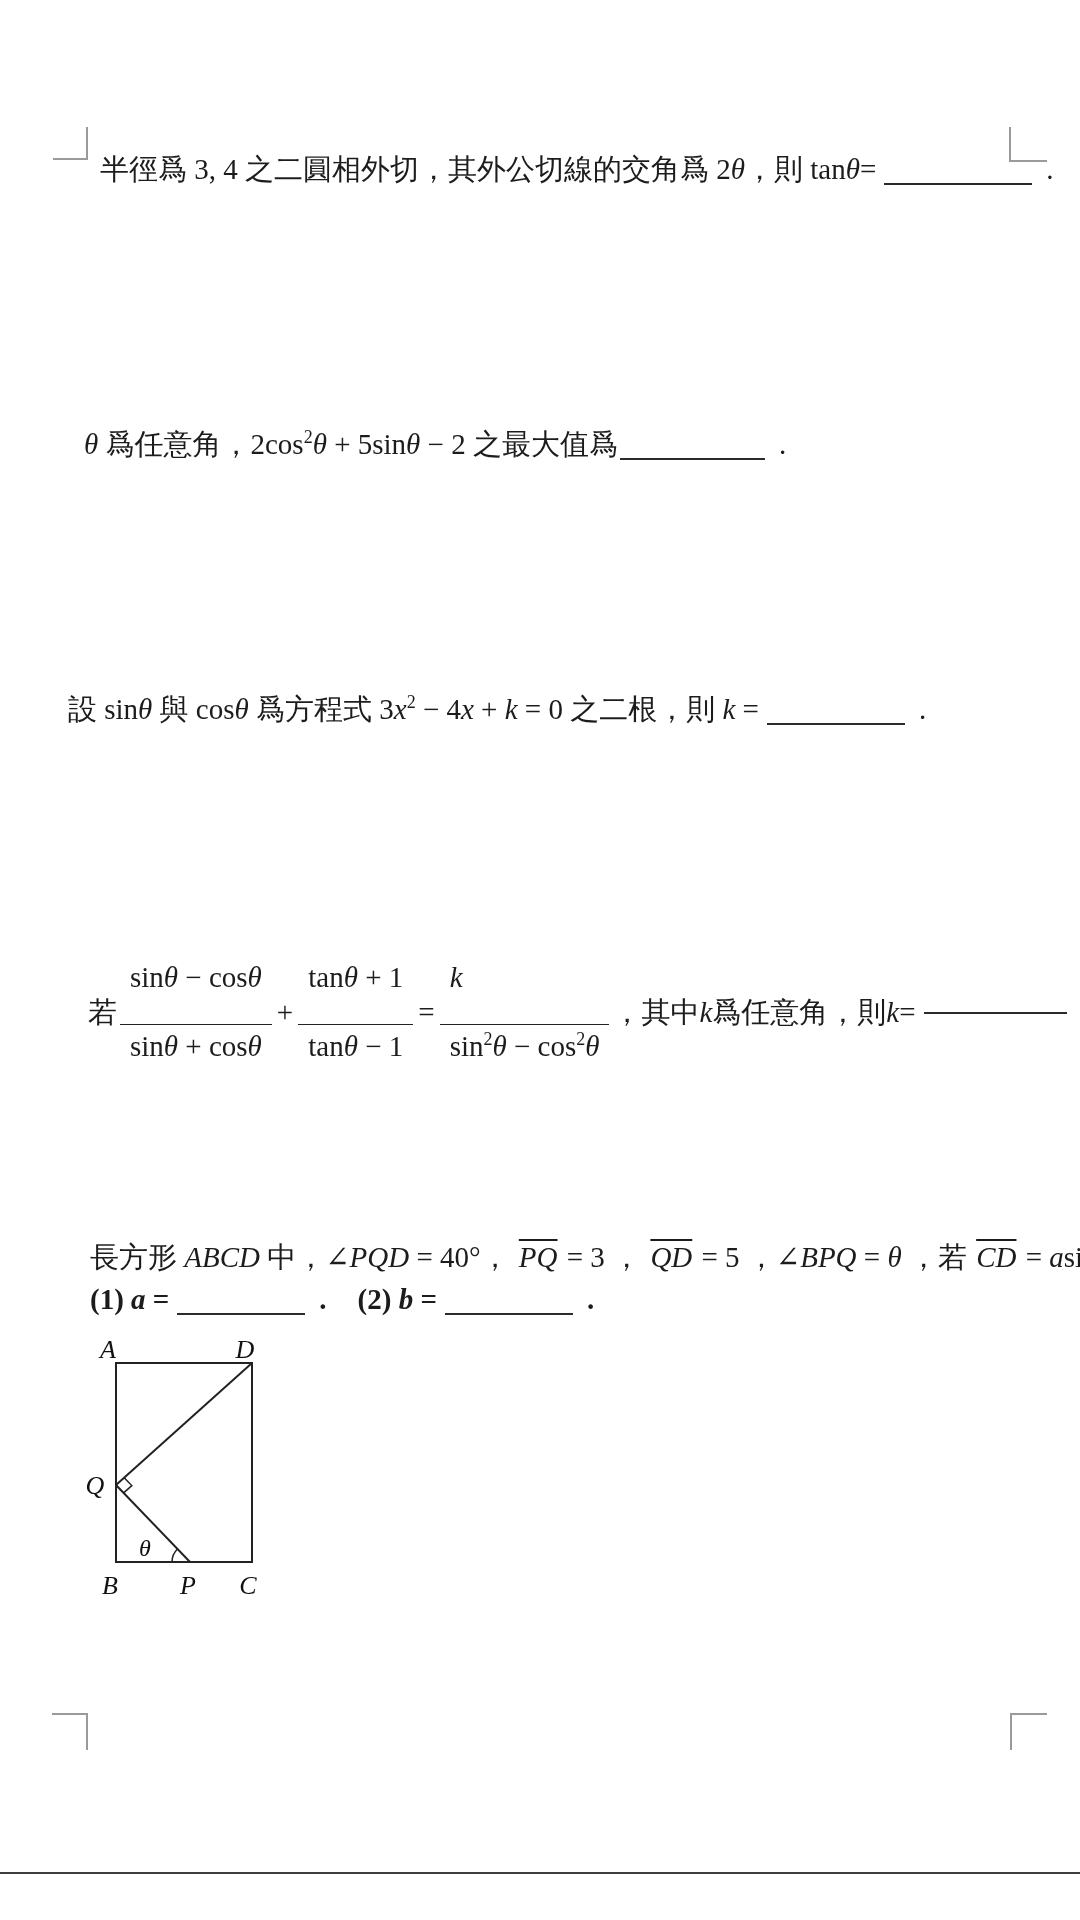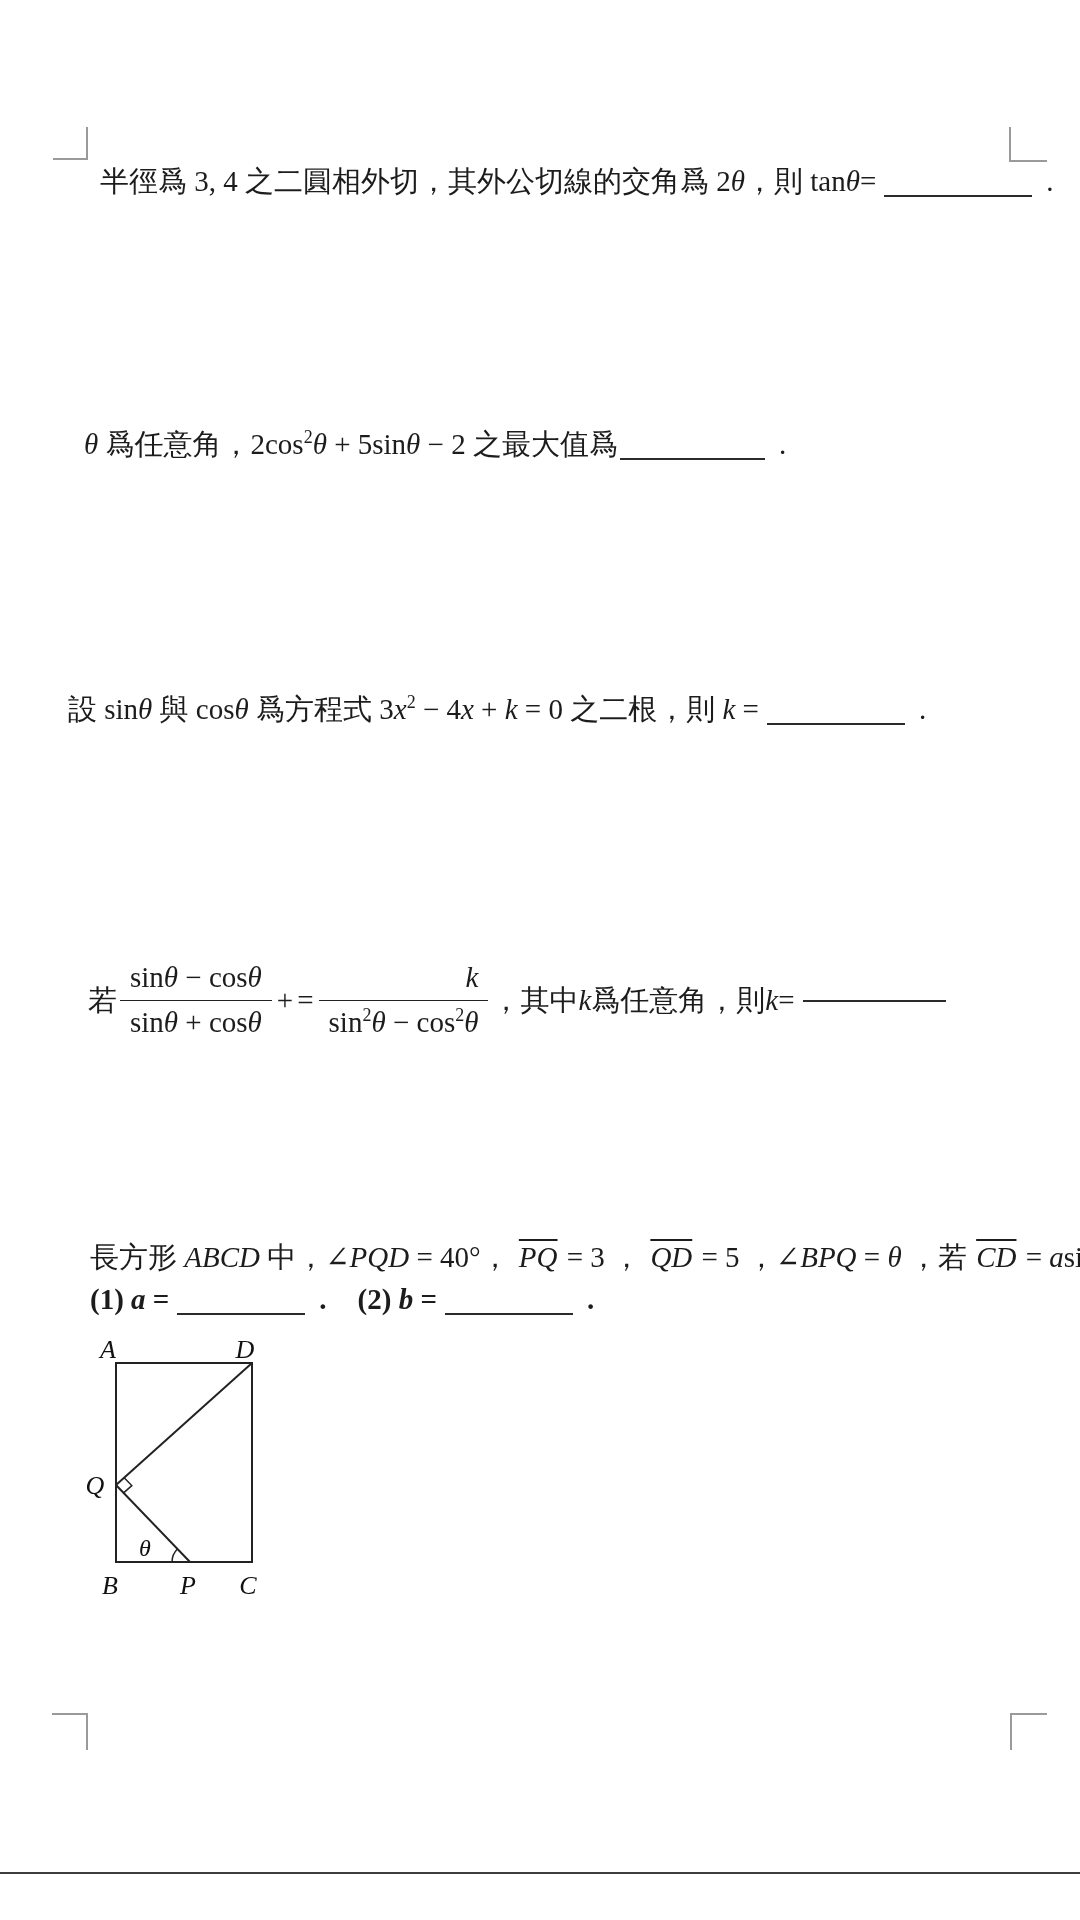--- a/index.html
+++ b/index.html
@@ -8,23 +8,23 @@
     font-family:"Liberation Serif","DejaVu Serif",serif;color:#1c1c1c;
     overflow:hidden;
   }
   .line{position:absolute;white-space:nowrap;font-size:29px;line-height:1.35;}
   .it{font-style:italic;}
   sup.s{font-size:0.62em;vertical-align:super;line-height:0;}
   .blank{display:inline-block;border-bottom:2px solid #2b2b2b;height:2px;vertical-align:-6px;margin-left:8px;}
   .dot{margin-left:14px;}
   
   .p4row{display:flex;align-items:center;}
-  .frac{display:inline-flex;flex-direction:column;align-items:flex-end;margin:0 3px;}
+  .frac{display:inline-flex;flex-direction:column;align-items:flex-start;margin:0 3px;}
   .frac .num{padding:0 10px 3px;}
-  .frac .den{border-top:1.7px solid #222;padding:2px 10px 0;}
+  .frac .den{border-top:1.7px solid #222;padding:2px 10px 0;margin-top:24px;}
   .op{margin:0 2px;}
   .ov{font-style:italic;text-decoration:overline;text-decoration-thickness:1.5px;padding:0 2px;}
   
   .mark{position:absolute;}
   .mark.tl{left:53px;top:127px;width:33px;height:31px;border-right:2px solid #9a9a9a;border-bottom:2px solid #9a9a9a;}
   .mark.tr{left:1009px;top:127px;width:36px;height:33px;border-left:2px solid #9a9a9a;border-bottom:2px solid #9a9a9a;}
   .mark.bl{left:52px;top:1713px;width:34px;height:35px;border-right:2px solid #9a9a9a;border-top:2px solid #9a9a9a;}
   .mark.br{left:1010px;top:1713px;width:35px;height:35px;border-left:2px solid #9a9a9a;border-top:2px solid #9a9a9a;}
   .bottom-rule{position:absolute;left:0;top:1872px;width:1080px;height:2px;background:#3d3d3d;}
   .figure{position:absolute;left:75px;top:1322px;}
@@ -32,39 +32,43 @@
   svg .small{font-size:24px;}
 </style>
 </head>
 <body>
 
 <div class="mark tl"></div>
 <div class="mark tr"></div>
 <div class="mark bl"></div>
 <div class="mark br"></div>
 
-<div class="line" style="left:100px;top:162px;">
+<div class="line" style="left:100px;top:150px;">
   <span>半徑爲 3, 4 之二圓相外切，其外公切線的交角爲 2</span><span class="it">θ</span><span>，則 tan</span><span class="it">θ</span><span>=</span><span class="blank" style="width:148px;"></span><span class="dot">.</span>
 </div>
 
 <div class="line" style="left:84px;top:425px;">
   <span class="it">θ</span><span> 爲任意角，2cos</span><sup class="s">2</sup><span class="it">θ</span><span> + 5sin</span><span class="it">θ</span><span> − 2 之最大值爲</span><span class="blank" style="width:145px;margin-left:2px;"></span><span class="dot">.</span>
 </div>
 
 <div class="line" style="left:68px;top:690px;">
   <span>設 sin</span><span class="it">θ</span><span> 與 cos</span><span class="it">θ</span><span> 爲方程式 3</span><span class="it">x</span><sup class="s">2</sup><span> − 4</span><span class="it">x</span><span> + </span><span class="it">k</span><span> = 0 之二根，則 </span><span class="it">k</span><span> =</span><span class="blank" style="width:138px;"></span><span class="dot">.</span>
 </div>
 
 <div class="line p4row" style="left:88px;top:958px;">
   <span>若</span>
   <span class="frac">
     <span class="num"><span>sin</span><span class="it">θ</span><span> − cos</span><span class="it">θ</span></span>
     <span class="den"><span>sin</span><span class="it">θ</span><span> + cos</span><span class="it">θ</span></span>
   </span>
   <span class="op">+</span>
+  <span class="frac">
+    <span class="num"><span>tan</span><span class="it">θ</span><span> + 1</span></span>
+    <span class="den"><span>tan</span><span class="it">θ</span><span> − 1</span></span>
+  </span>
   <span class="op">=</span>
   <span class="frac">
     <span class="num it">k</span>
     <span class="den"><span>sin</span><sup class="s">2</sup><span class="it">θ</span><span> − cos</span><sup class="s">2</sup><span class="it">θ</span></span>
   </span>
   <span>，其中 </span>
     <span class="it">k</span>
     <span> 爲任意角，則 </span>
     <span class="it">k</span>
     <span> =</span>

